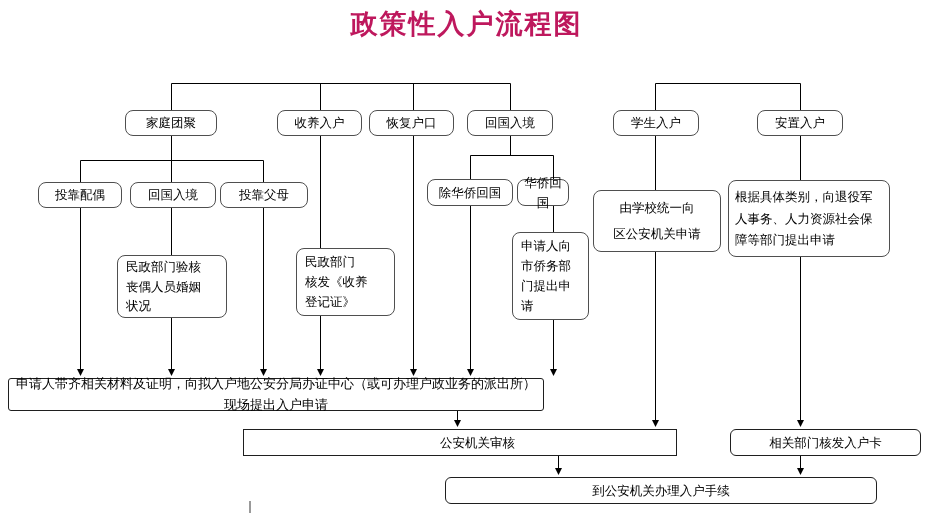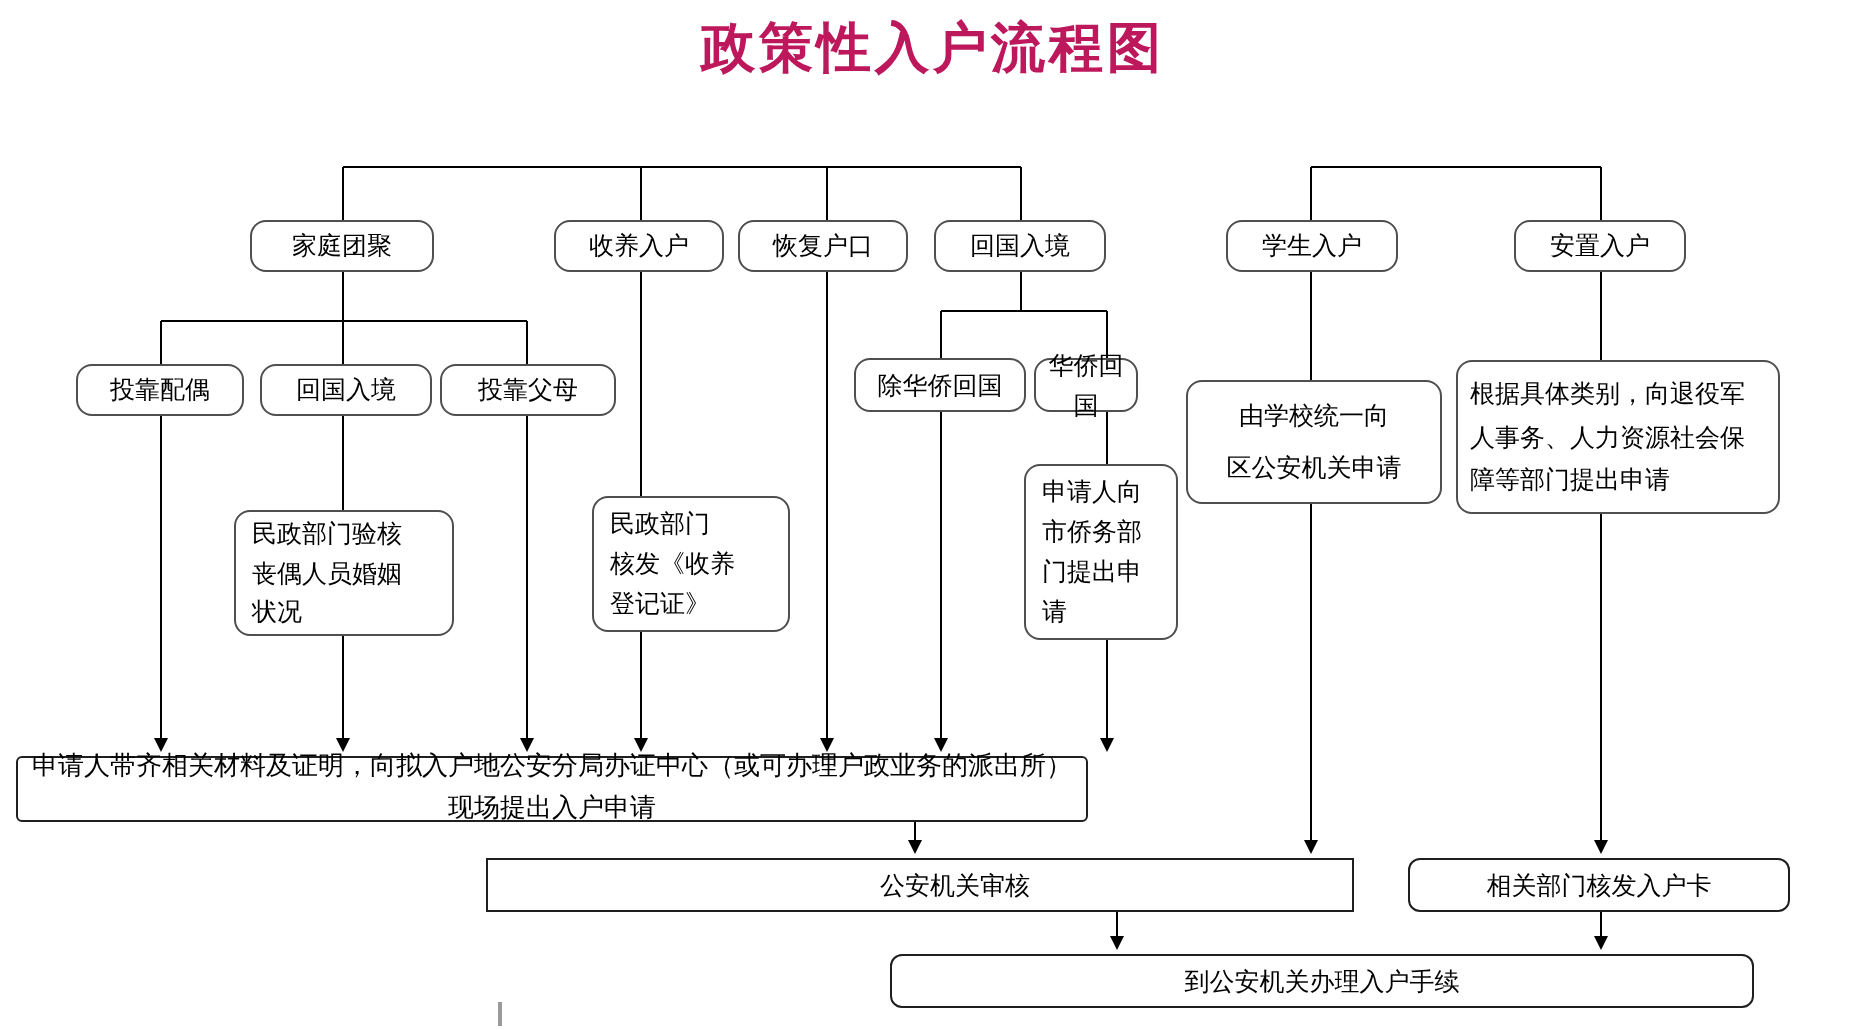--- a/index.html
+++ b/index.html
@@ -110,17 +110,17 @@
 门提出申
 请</div>
   <div class="node" style="left:593px;top:190px;width:128px;height:62px;line-height:2.1;">由学校统一向
 区公安机关申请</div>
   <div class="node multiline" style="left:728px;top:180px;width:162px;height:77px;line-height:1.75;padding:20px 6px;">根据具体类别，向退役军
 人事务、人力资源社会保
 障等部门提出申请</div>
 
   <div class="node rect wide" style="left:8px;top:378px;width:536px;height:33px;">申请人带齐相关材料及证明，向拟入户地公安分局办证中心（或可办理户政业务的派出所）现场提出入户申请</div>
   <div class="node rect" style="left:243px;top:429px;width:434px;height:27px;border-radius:0;padding-left:39px;">公安机关审核</div>
-  <div class="node rect" style="left:704px;top:429px;width:191px;height:27px;border-radius:6px;">相关部门核发入户卡</div>
+  <div class="node rect" style="left:730px;top:429px;width:191px;height:27px;border-radius:6px;">相关部门核发入户卡</div>
   <div class="node rect" style="left:445px;top:477px;width:432px;height:27px;border-radius:6px;">到公安机关办理入户手续</div>
 
   <div class="cursor-bar"></div>
 </div>
 
 </body></html>

